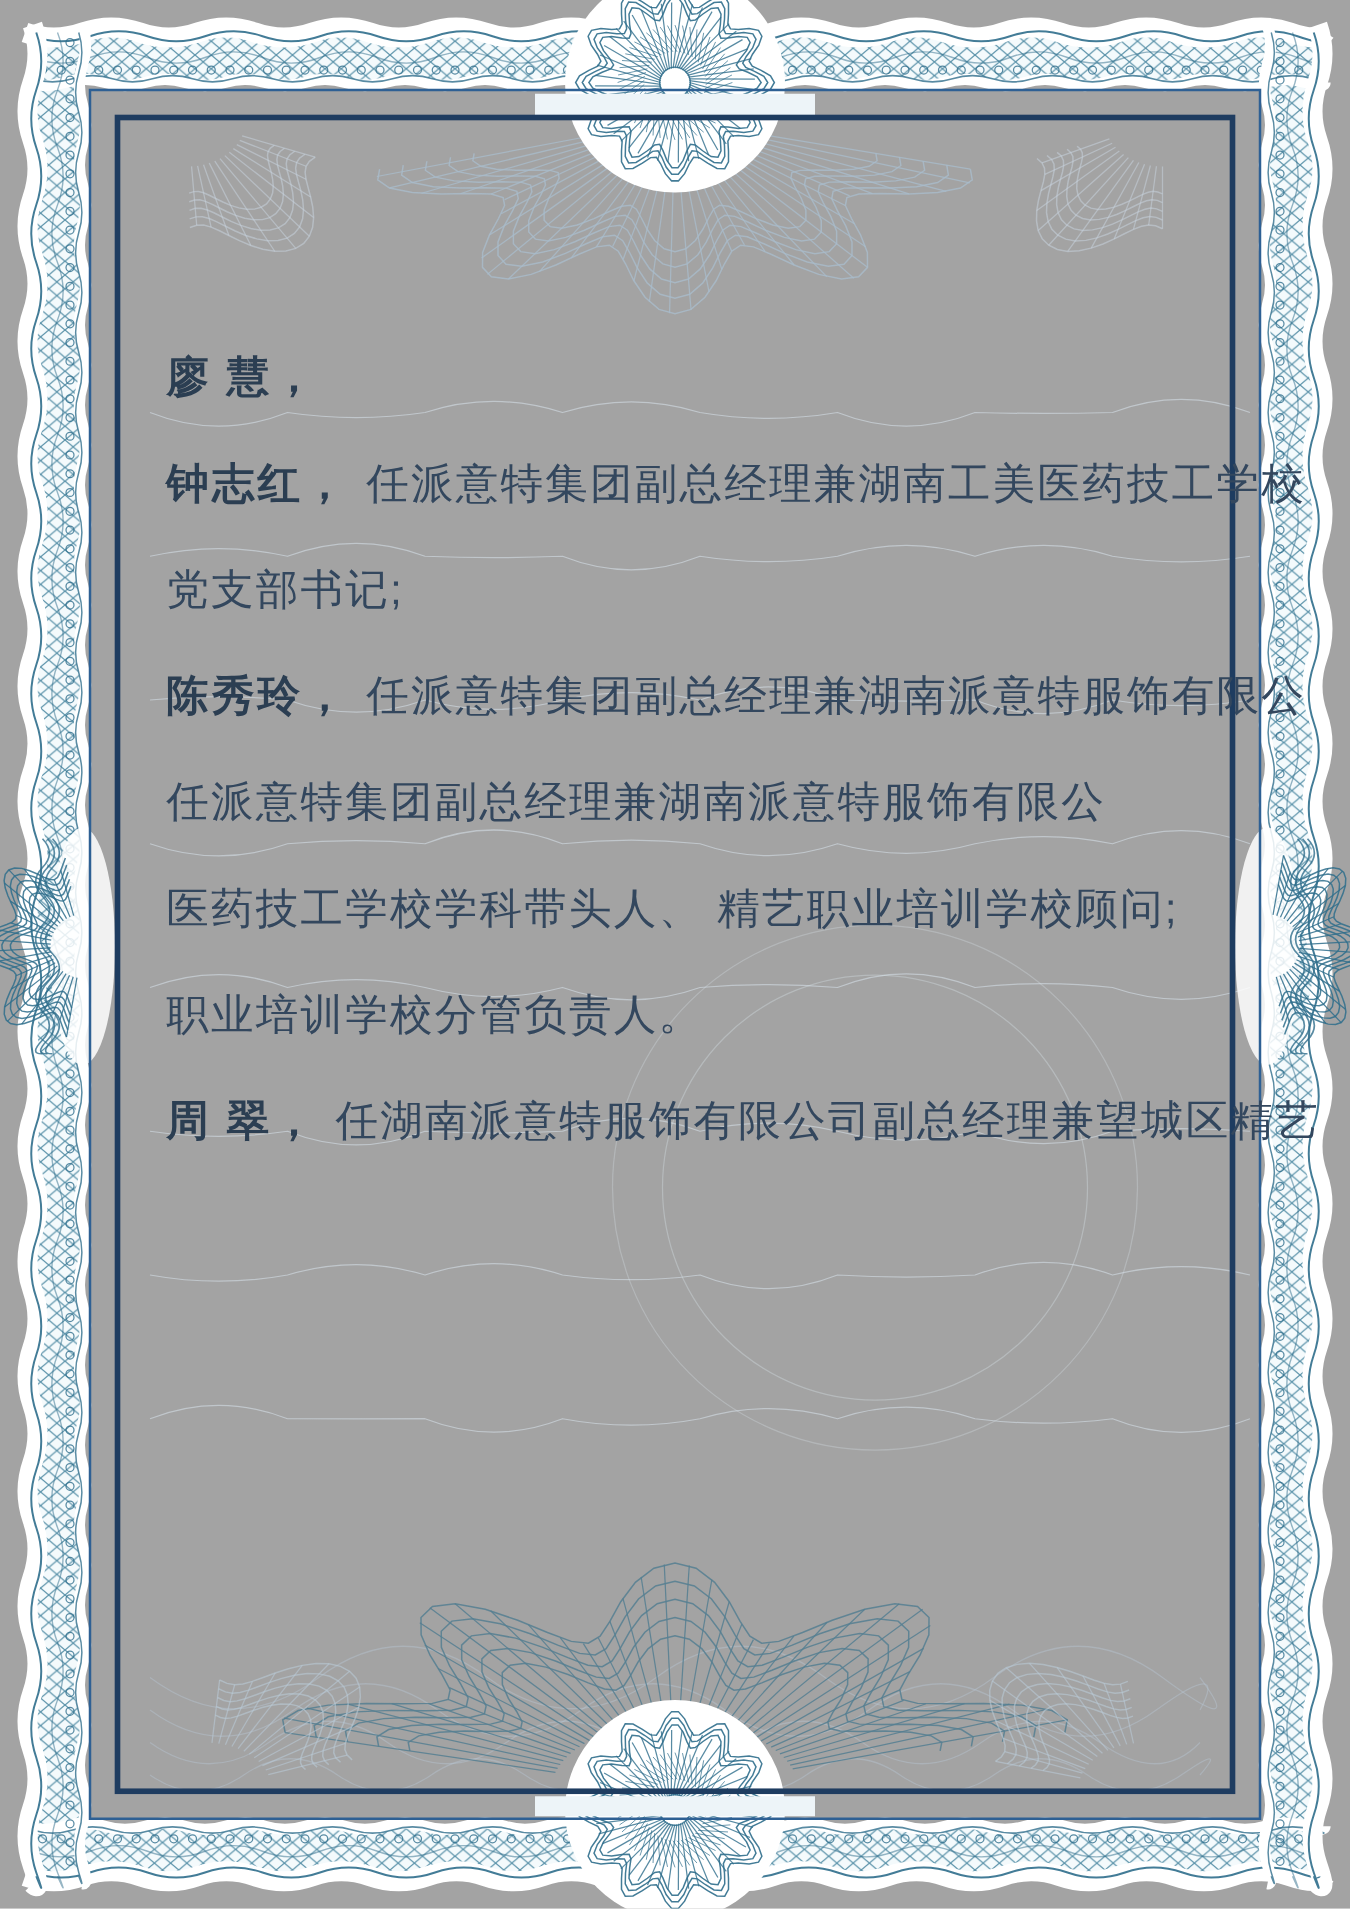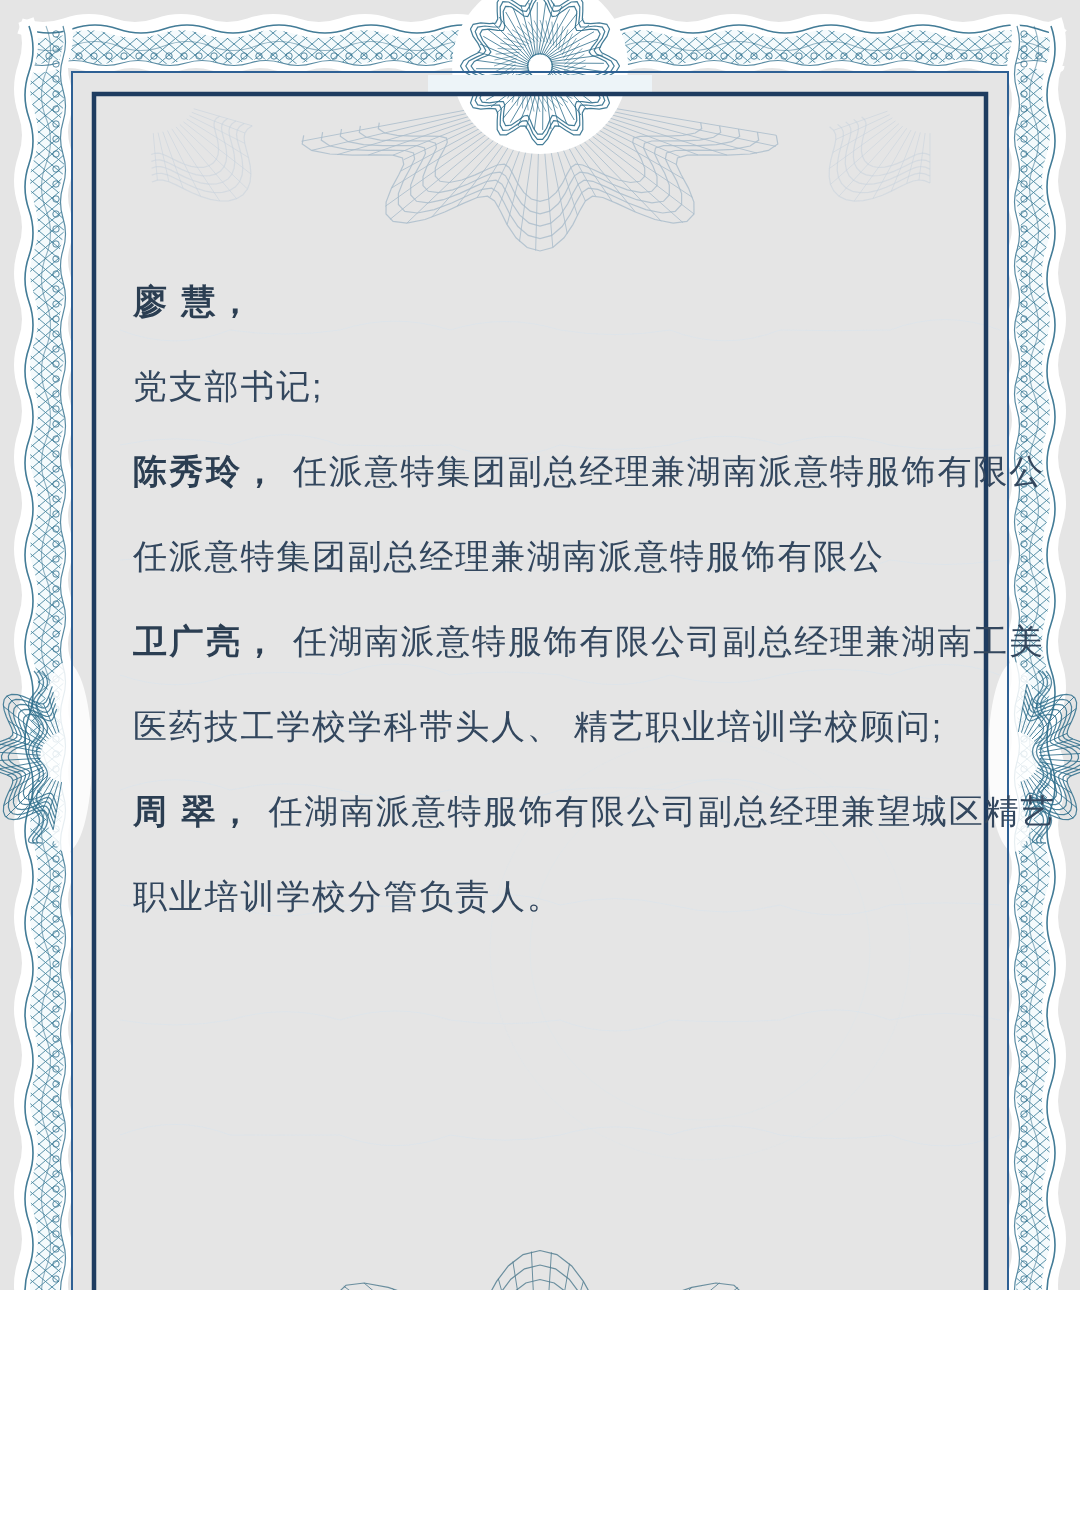--- a/index.html
+++ b/index.html
@@ -1,18 +1,18 @@
 <!DOCTYPE html>
 <html><head>
 <meta charset="utf-8">
 <style>
   html,body{margin:0;padding:0;background:#ffffff;}
   .page{
-    position:relative;width:1080px;height:1290px;overflow:hidden;
-    background:#e5e5e5;
+    position:relative;width:1080px;height:1527px;overflow:hidden;
+    background:#a3a3a3;
     font-family:"Liberation Sans", sans-serif;
   }
   #decor{position:absolute;left:0;top:0;width:1080px;height:1527px;}
   .content{
     position:absolute;left:133px;top:259px;width:836px;z-index:2;
   }
   .line{
     height:85px;display:flex;align-items:center;white-space:nowrap;
     font-size:34px;letter-spacing:1.8px;color:#33475E;
     font-weight:500;
@@ -870,40 +870,40 @@
 
     <rect id="thinframe" x="72" y="72" width="936" height="1383" fill="none" stroke="#2E6094" stroke-width="2"></rect>
     <rect id="navyframe" x="94" y="94" width="892" height="1339" fill="none" stroke="#1E3C60" stroke-width="4.5"></rect>
   </svg>
 
   <div class="content">
     <div class="line">
         <span class="nm">廖 慧，</span>
       </div>
     <div class="line">
+        <span class="nm">钟志红，</span>
+        <span class="rest">任派意特集团副总经理兼湖南工美医药技工学校</span>
+      </div>
+    <div class="line">
         <span class="nm"></span>
         <span class="rest">党支部书记;</span>
       </div>
     <div class="line">
         <span class="nm">陈秀玲，</span>
         <span class="rest">任派意特集团副总经理兼湖南派意特服饰有限公</span>
       </div>
     <div class="line">
         <span class="rest">任派意特集团副总经理兼湖南派意特服饰有限公</span>
       </div>
     <div class="line">
-        <span class="nm">卫广亮，</span>
-        <span class="rest">任湖南派意特服饰有限公司副总经理兼湖南工美</span>
+        <span class="nm"></span>
+        <span class="rest">医药技工学校学科带头人、 精艺职业培训学校顾问;</span>
       </div>
     <div class="line">
         <span class="nm"></span>
-        <span class="rest">医药技工学校学科带头人、 精艺职业培训学校顾问;</span>
+        <span class="rest">职业培训学校分管负责人。</span>
       </div>
     <div class="line">
         <span class="nm">周 翠，</span>
         <span class="rest">任湖南派意特服饰有限公司副总经理兼望城区精艺</span>
       </div>
-    <div class="line">
-        <span class="nm"></span>
-        <span class="rest">职业培训学校分管负责人。</span>
-      </div>
   </div>
 </div>
 
 </body></html>

